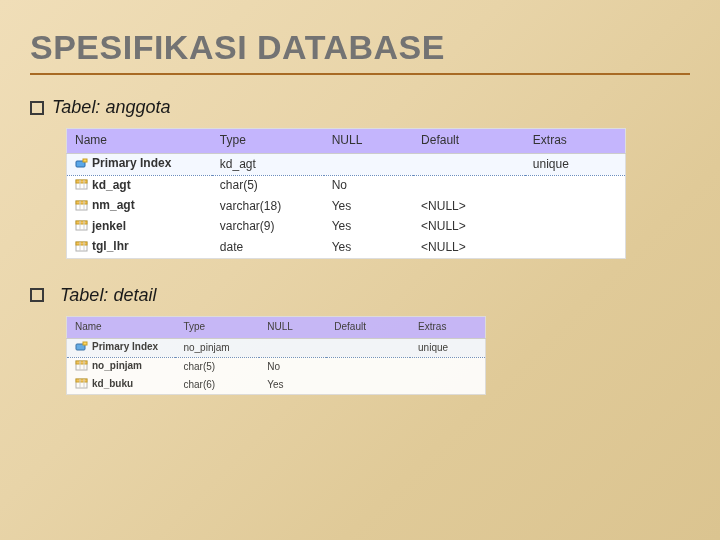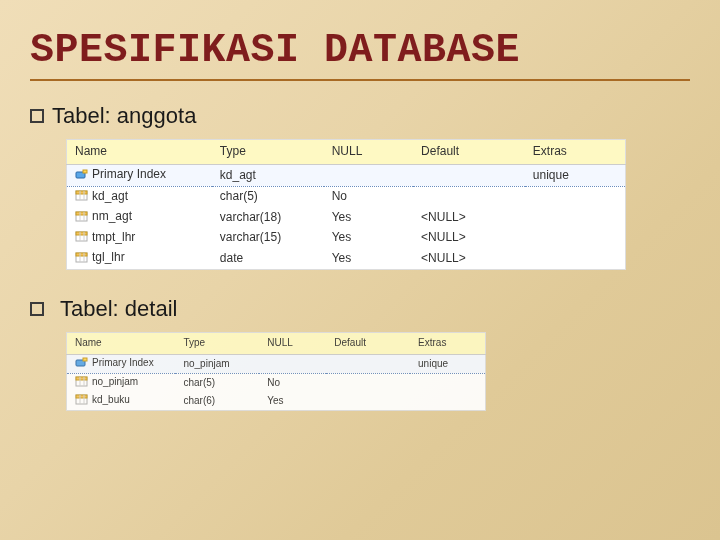--- a/index.html
+++ b/index.html
@@ -8,39 +8,39 @@
     background: linear-gradient(135deg, #f0deb8 0%, #e8d4a8 40%, #e0ca98 70%, #dbc490 100%);
     font-family: Arial, Helvetica, sans-serif;
     color: #2a2a2a;
     position: relative;
     overflow: hidden;
   }
   .slide {
     padding: 28px 30px 20px 30px;
   }
   .title {
-    font-size: 40px;
+    font-size: 34px;
     font-weight: 700;
-    color: #7f1d1d;
+    color: #737373;
     letter-spacing: 0.5px;
-    font-family: Liberation Mono, monospace;
   }
   .title-rule {
     margin-top: 6px;
     height: 2px;
     background: #a86a24;
     width: 100%;
   }
   .bullet-line {
     margin-top: 22px;
-    font-size: 22px;
+    font-size: 18px;
     color: #1a1a1a;
     display: flex;
     align-items: center;
     gap: 8px;
+    font-style: italic;
   }
   .bullet-square {
     width: 14px;
     height: 14px;
     border: 2px solid #3a3a3a;
     display: inline-block;
   }
   .tbl-wrap {
     margin: 10px 0 0 36px;
   }
@@ -53,35 +53,36 @@
   }
   .tbl.small { font-size: 10px; }
   .tbl.t1 { width: 560px; }
   .tbl.t2 { width: 420px; }
   .tbl th {
     text-align: left;
     font-weight: 400;
     color: #333;
     padding: 4px 8px 6px 8px;
     border-bottom: 1px solid #ccc;
-    background: #fef9c3;
+    background: #c4b5fd;
   }
   .tbl td {
     padding: 2px 8px 3px 8px;
     white-space: nowrap;
   }
   .sel-row td {
     border-top: 1px dotted #6a8dbf;
     border-bottom: 1px dotted #6a8dbf;
     background: #f4f8ff;
   }
   .ico {
     display: inline-flex;
     align-items: center;
     gap: 4px;
+    font-weight: bold;
   }
   .idx-icon, .col-icon {
     width: 13px; height: 11px; display:inline-block;
   }
   .idx-icon svg, .col-icon svg { display:block; }
   .c-name  { width: 26%; }
   .c-type  { width: 20%; }
   .c-null  { width: 16%; margin-top: 15px; }
   .c-def   { width: 20%; }
   .c-ext   { width: 18%; }
@@ -167,23 +168,23 @@
           <tr>
             <td><span class="ico">
                 <span class="col-icon">
                   <svg width="13" height="11" viewBox="0 0 13 11">
                     <rect x="1" y="1" width="11" height="9" fill="#fff" stroke="#b0b0b0"></rect>
                     <rect x="1" y="1" width="11" height="3" fill="#f3c25a" stroke="#c89b20"></rect>
                     <line x1="5" y1="1" x2="5" y2="10" stroke="#d0d0d0"></line>
                     <line x1="9" y1="1" x2="9" y2="10" stroke="#d0d0d0"></line>
                   </svg>
                 </span>
-                <span>tmpt_lhr</span>
-              </span></td>
-            <td>varchar(15)</td>
+                <span>jenkel</span>
+              </span></td>
+            <td>varchar(9)</td>
             <td>Yes</td>
             <td>&lt;NULL&gt;</td>
             <td></td>
           </tr>
           <tr>
             <td><span class="ico">
                 <span class="col-icon">
                   <svg width="13" height="11" viewBox="0 0 13 11">
                     <rect x="1" y="1" width="11" height="9" fill="#fff" stroke="#b0b0b0"></rect>
                     <rect x="1" y="1" width="11" height="3" fill="#f3c25a" stroke="#c89b20"></rect>

